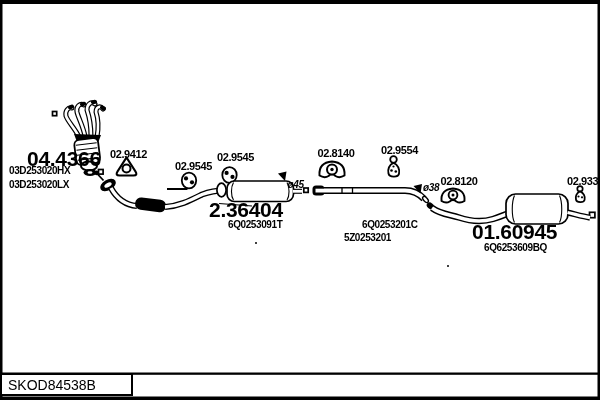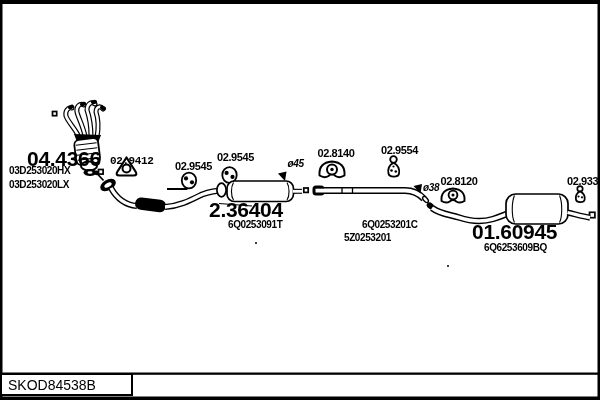--- a/index.html
+++ b/index.html
@@ -181,25 +181,25 @@
     <g fill="#000">
       <circle cx="256" cy="243" r="1"></circle>
       <circle cx="448" cy="266" r="1"></circle>
     </g>
   </svg>
 
   <div class="lbl code-lg" style="left:2px; top:148px;padding-left:25px;">04.4366</div>
   <div class="lbl code-sm" style="left:9px; top:166px;">03D253020HX</div>
   <div class="lbl code-sm" style="left:9px; top:180px;text-align:right;">03D253020LX</div>
 
-  <div class="lbl code-fit" style="left:110px; top:156px;font-family:Liberation Mono, monospace;">02.9412</div>
+  <div class="lbl code-fit" style="left:110px; top:149px;">02.9412</div>
   <div class="lbl code-fit" style="left:175px; top:161px;">02.9545</div>
   <div class="lbl code-fit" style="left:217px; top:151.5px;">02.9545</div>
 
-  <div class="lbl dia" style="left:287.5px; top:159px;text-align:center;">ø45</div>
+  <div class="lbl dia" style="left:287.5px; top:180px;text-align:center;">ø45</div>
   <div class="lbl code-lg" style="left:209px; top:199px;">2.36404</div>
   <div class="lbl code-sm" style="left:228px; top:220px;">6Q0253091T</div>
 
   <div class="lbl code-fit" style="left:317.5px; top:148px;">02.8140</div>
   <div class="lbl code-fit" style="left:381px; top:144.5px;">02.9554</div>
 
   <div class="lbl code-sm" style="left:342px; top:220px;margin-left:20px;">6Q0253201C</div>
   <div class="lbl code-sm" style="left:344px; top:233px;">5Z0253201</div>
   <div class="lbl dia" style="left:423px; top:182.5px;">ø38</div>
 

